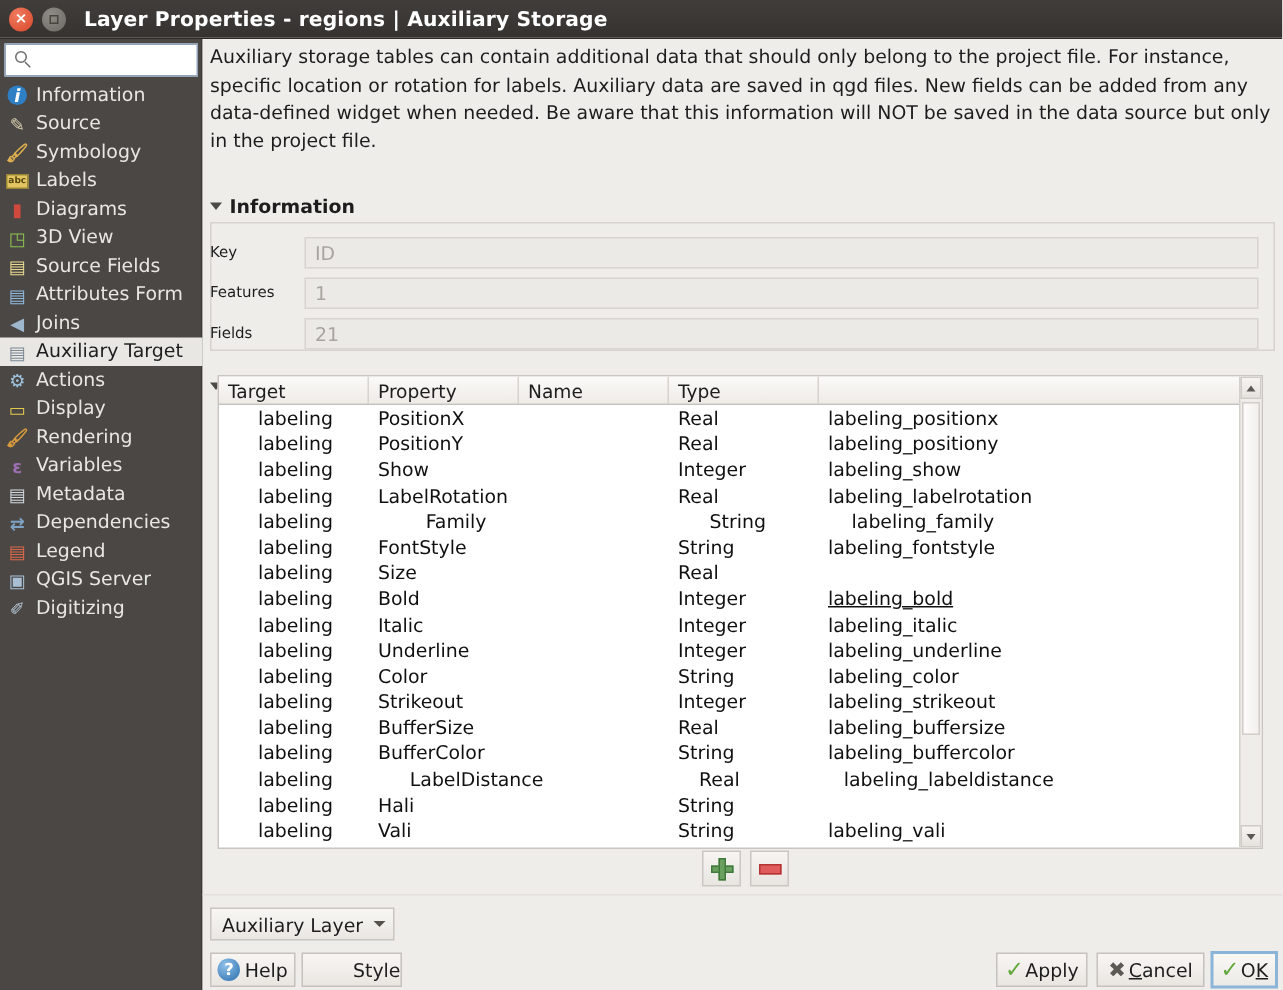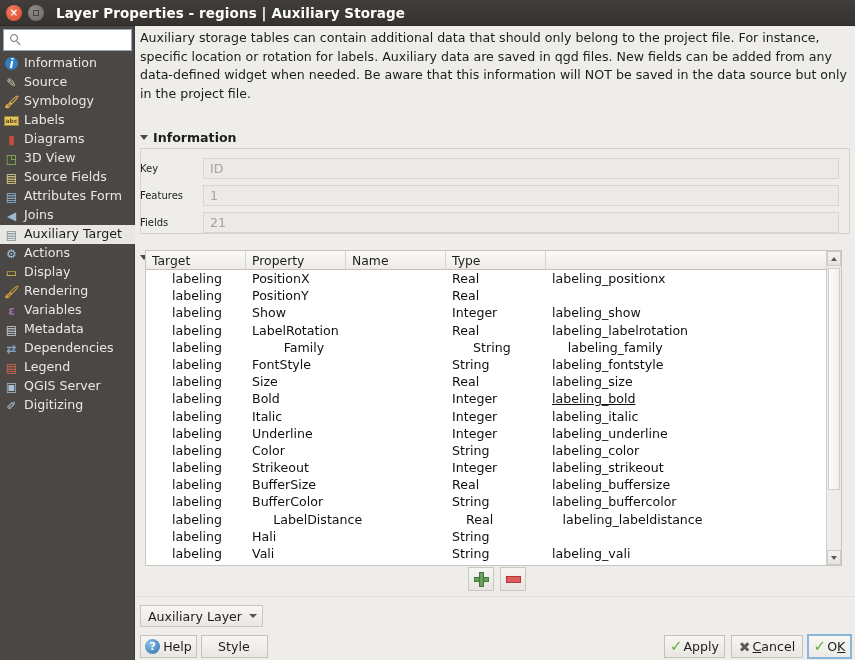--- a/index.html
+++ b/index.html
@@ -458,20 +458,21 @@
           <div class="td c1" style="width: 100px;">PositionX</div>
           <div class="td c2" style="width: 100px;"></div>
           <div class="td c3" style="width: 100px;">Real</div>
           <div class="td c4" style="width: 281px;">labeling_positionx</div>
         </div>
         <div class="trow">
           <div class="td c0" style="width: 100px;">labeling</div>
           <div class="td c1" style="width: 100px;">PositionY</div>
           <div class="td c2" style="width: 100px;"></div>
           <div class="td c3" style="width: 100px;">Real</div>
+          <div class="td c4" style="width: 281px;">labeling_positiony</div>
         </div>
         <div class="trow">
           <div class="td c0" style="width: 100px;">labeling</div>
           <div class="td c1" style="width: 100px;">Show</div>
           <div class="td c2" style="width: 100px;"></div>
           <div class="td c3" style="width: 100px;">Integer</div>
           <div class="td c4" style="width: 281px;">labeling_show</div>
         </div>
         <div class="trow">
           <div class="td c0" style="width: 100px;">labeling</div>
@@ -492,21 +493,20 @@
           <div class="td c1" style="width: 100px;">FontStyle</div>
           <div class="td c2" style="width: 100px;"></div>
           <div class="td c3" style="width: 100px;">String</div>
           <div class="td c4" style="width: 281px;">labeling_fontstyle</div>
         </div>
         <div class="trow">
           <div class="td c0" style="width: 100px;">labeling</div>
           <div class="td c1" style="width: 100px;">Size</div>
           <div class="td c2" style="width: 100px;"></div>
           <div class="td c3" style="width: 100px;">Real</div>
-          <div class="td c4" style="width: 281px;">labeling_size</div>
         </div>
         <div class="trow">
           <div class="td c0" style="width: 100px;">labeling</div>
           <div class="td c1" style="width: 100px;">Bold</div>
           <div class="td c2" style="width: 100px;"></div>
           <div class="td c3" style="width: 100px;">Integer</div>
           <div class="td c4" style="width: 281px; text-decoration: underline;">labeling_bold</div>
         </div>
         <div class="trow">
           <div class="td c0" style="width: 100px;">labeling</div>
@@ -596,21 +596,21 @@
     <span>Auxiliary Layer</span>
     <span class="caret"></span>
   </div>
 
   <div class="statusbar"></div>
 
   <div class="btn" style="left:140px; top:635px; width:57px; gap:3px;">
     <span class="help-icon">?</span>
     <span>Help</span>
   </div>
-  <div class="btn" style="left:201px; top:635px; width:67px; justify-content:flex-start; padding-left:16px;">
+  <div class="btn" style="left:201px; top:635px; width:67px; justify-content:flex-end; padding-left:16px;">
     <span>Style</span>
     <span class="caret" style="position:absolute; right:8px;"></span>
   </div>
 
   <div class="btn" style="left:664px; top:635px; width:61px; gap:1px;">
     <span class="check-icon">✓</span>
     <span>Apply</span>
   </div>
   <div class="btn" style="left:731px; top:635px; width:72px; gap:2px;">
     <span class="x-icon">✖</span>

